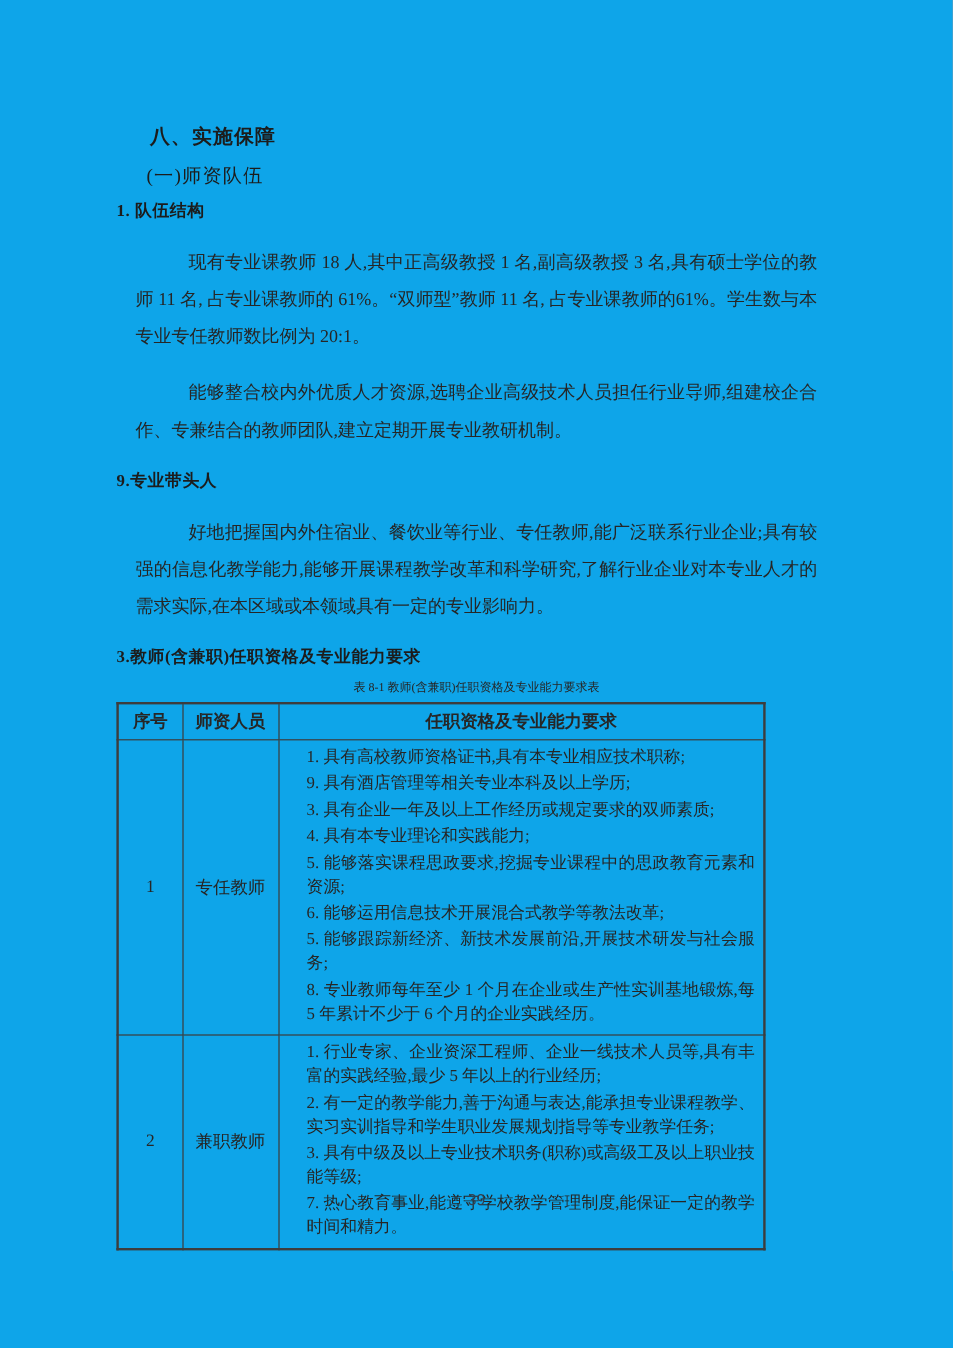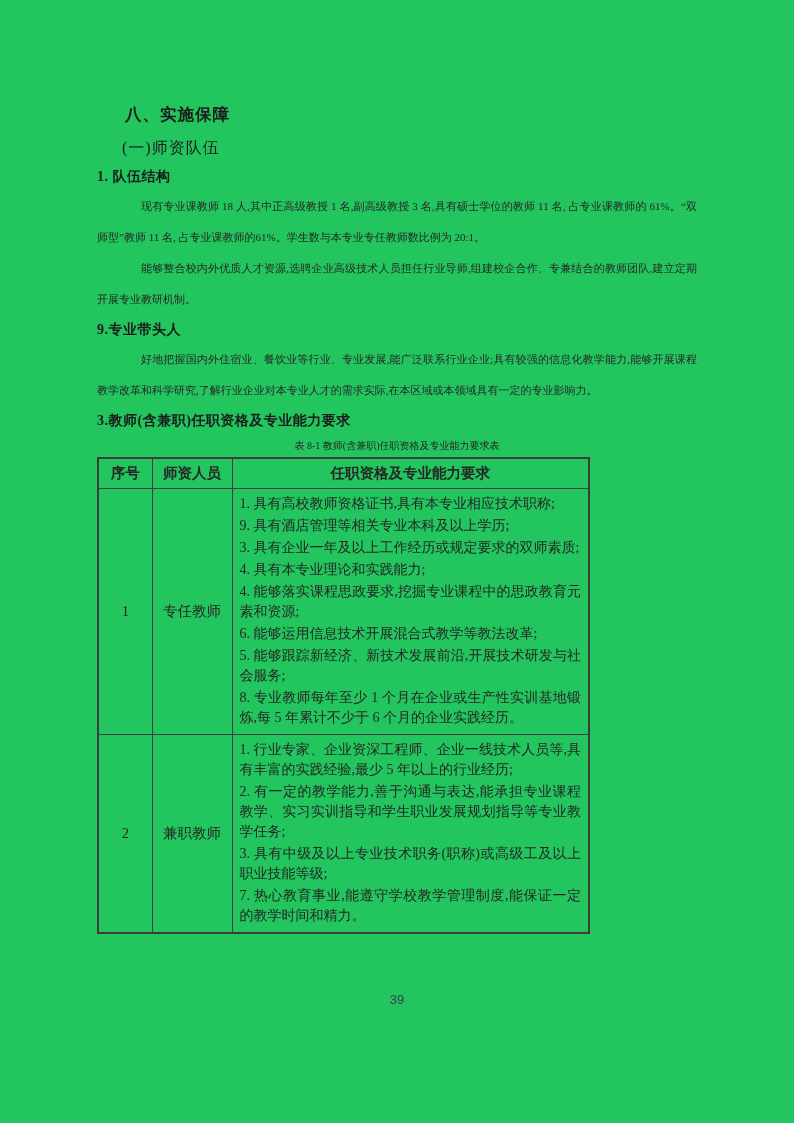--- a/index.html
+++ b/index.html
@@ -1,20 +1,20 @@
 <!DOCTYPE html>
 <html lang="zh"><head>
 <meta charset="utf-8">
 <style>
   html,body { margin:0; padding:0; background:#9aa0a6; }
   .page {
     position:relative;
     width:794px; height:1123px;
     margin:0 auto;
-    background:#22c55e;
+    background:#0ea5e9;
     font-family:"Liberation Serif","DejaVu Serif",serif;
     color:#212121;
     overflow:hidden;
     box-sizing:border-box;
   }
   .content { padding:103px 97px 0 97px; }
 
   .h1 {
     font-family:"Liberation Sans","DejaVu Sans",sans-serif;
     font-weight:700; font-size:16.5px; line-height:22px;
@@ -25,51 +25,51 @@
     font-weight:400; font-size:16px; line-height:22px;
     padding-left:25px; margin:0 0 7px 0; color:#1c1c1c;
     letter-spacing:1px;
   }
   .h3 {
     font-weight:700; font-size:14px; line-height:22px;
     margin:4px 0 3px 0; color:#1c1c1c;
     letter-spacing:0.5px;
   }
   .para {
-    font-size:11px; line-height:31px;
-    text-align:justify; margin:0; color:#262626;
+    font-size:15px; line-height:31px;
+    text-align:justify; margin:16px; color:#262626;
   }
   .para .first-line { text-indent:44px; }
   .para.indent { text-indent:44px; }
   .para.gap-after { margin-bottom:13px; }
 
   .table-caption {
     text-align:center; font-size:10px; line-height:20px;
     margin:4px 0 1px 0; color:#262626;
   }
   table.req-table {
     border-collapse:collapse;
-    width:493px;
+    width:541px;
     border:2px solid #3d3d3d;
     font-size:14px;
     table-layout:fixed;
   }
   table.req-table th, table.req-table td {
     border:1px solid #3d3d3d;
     vertical-align:middle;
     color:#262626;
   }
   table.req-table th {
     font-weight:700; text-align:center;
     height:29px; font-size:14.5px; padding:0 2px;
   }
   col.c-no   { width:54px; }
   col.c-role { width:80px; }
   td.cell-no, td.cell-role { text-align:center; font-size:14.5px; }
-  td.cell-items { padding:3px 7px 4px 7px; vertical-align:middle;margin-left:33px; }
+  td.cell-items { padding:3px 7px 4px 23px; vertical-align:middle;margin-left:33px; }
   .req-item {
     margin:2px 0; line-height:20px; text-align:justify;
   }
   .page-number {
     position:absolute; left:0; right:0; top:992px;
     text-align:center; font-size:13px; color:#33404f;
     font-family:"Liberation Sans","DejaVu Sans",sans-serif;
   }
 </style>
 </head>
@@ -77,21 +77,21 @@
 
 <div class="page">
   <div class="content">
     <div id="blocks">
         <div class="h1">八、实施保障</div>
         <div class="h2">(一)师资队伍</div>
         <div class="h3">1.  队伍结构</div>
         <div class="para indent">现有专业课教师 18 人,其中正高级教授 1 名,副高级教授 3 名,具有硕士学位的教师 11 名, 占专业课教师的 61%。“双师型”教师 11 名, 占专业课教师的61%。学生数与本专业专任教师数比例为 20:1。</div>
         <div class="para indent">能够整合校内外优质人才资源,选聘企业高级技术人员担任行业导师,组建校企合作、专兼结合的教师团队,建立定期开展专业教研机制。</div>
         <div class="h3">9.专业带头人</div>
-        <div class="para indent">好地把握国内外住宿业、餐饮业等行业、专业发展,能广泛联系行业企业;具有较强的信息化教学能力,能够开展课程教学改革和科学研究,了解行业企业对本专业人才的需求实际,在本区域或本领域具有一定的专业影响力。</div>
+        <div class="para indent">好地把握国内外住宿业、餐饮业等行业、专任教师,能广泛联系行业企业;具有较强的信息化教学能力,能够开展课程教学改革和科学研究,了解行业企业对本专业人才的需求实际,在本区域或本领域具有一定的专业影响力。</div>
         <div class="h3">3.教师(含兼职)任职资格及专业能力要求</div>
       </div>
 
     <div class="table-caption">表 8-1 教师(含兼职)任职资格及专业能力要求表</div>
 
     <table class="req-table">
       <colgroup>
         <col class="c-no">
           <col class="c-role">
           <col>
@@ -105,21 +105,21 @@
       </thead>
       <tbody id="table-body">
           <tr>
             <td class="cell-no">1</td>
             <td class="cell-role">专任教师</td>
             <td class="cell-items">
               <div class="req-item">1. 具有高校教师资格证书,具有本专业相应技术职称;</div>
               <div class="req-item">9. 具有酒店管理等相关专业本科及以上学历;</div>
               <div class="req-item">3. 具有企业一年及以上工作经历或规定要求的双师素质;</div>
               <div class="req-item">4. 具有本专业理论和实践能力;</div>
-              <div class="req-item">4. 能够落实课程思政要求,挖掘专业课程中的思政教育元素和资源;</div>
+              <div class="req-item">5. 能够落实课程思政要求,挖掘专业课程中的思政教育元素和资源;</div>
               <div class="req-item">6. 能够运用信息技术开展混合式教学等教法改革;</div>
               <div class="req-item">5. 能够跟踪新经济、新技术发展前沿,开展技术研发与社会服务;</div>
               <div class="req-item">8. 专业教师每年至少 1 个月在企业或生产性实训基地锻炼,每 5 年累计不少于 6 个月的企业实践经历。</div>
             </td>
           </tr>
           <tr>
             <td class="cell-no">2</td>
             <td class="cell-role">兼职教师</td>
             <td class="cell-items">
               <div class="req-item">1. 行业专家、企业资深工程师、企业一线技术人员等,具有丰富的实践经验,最少 5 年以上的行业经历;</div>

